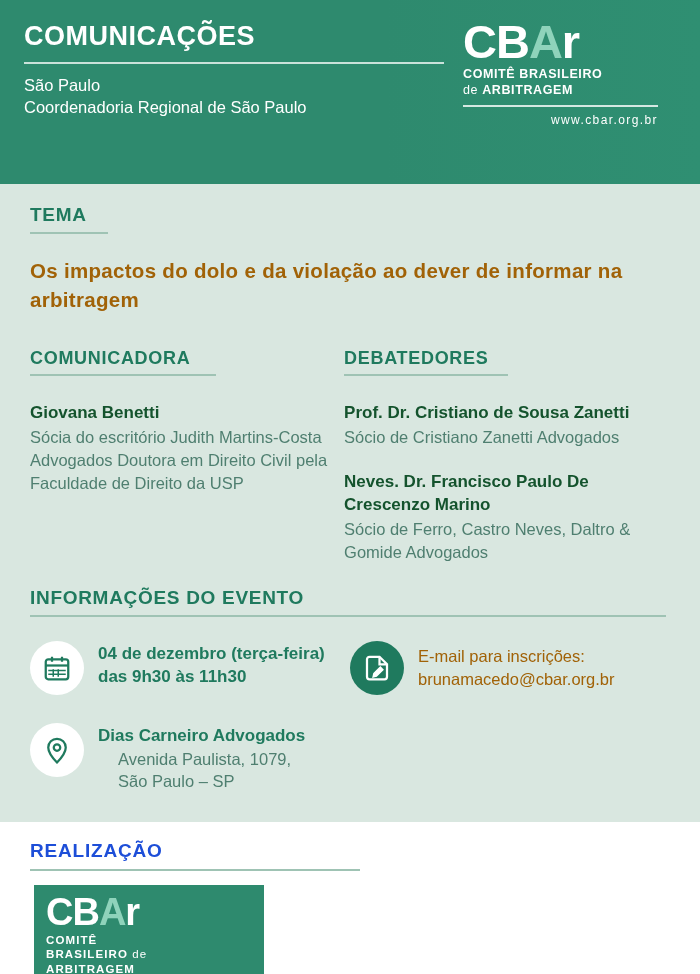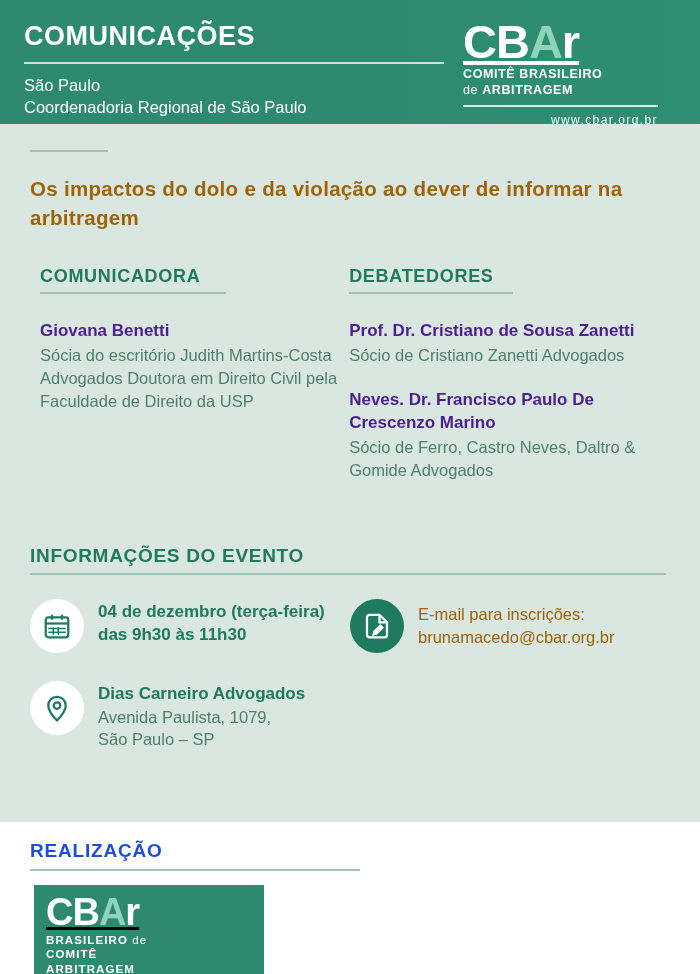--- a/index.html
+++ b/index.html
@@ -11,21 +11,21 @@
   .poster {
     position: relative;
     width: 700px; height: 974px;
     background: #d9e7e0;
     overflow: hidden;
   }
 
   
   .header {
     position: relative;
-    height: 124px;
+    height: 184px;
     background: #2e8b6f;
     background: linear-gradient(90deg,#2e8a6e 0%, #2e8a6e 55%, #2f8f72 100%);
     color: #ffffff;
     padding: 22px 24px 0 24px;
   }
   .header-title {
     font-size: 27px;
     font-weight: bold;
     letter-spacing: 0.5px;
     line-height: 1.1;
@@ -48,21 +48,20 @@
     width: 215px;
     text-align: left;
   }
   .logo-wordmark {
     font-size: 47px;
     font-weight: bold;
     letter-spacing: -1px;
     line-height: 1;
     display: flex;
     align-items: flex-start;
-    text-decoration: underline;
   }
   .logo-wordmark .cb { color: #ffffff; }
   .logo-wordmark .a  { color: #8fd3bb; }
   .logo-wordmark .r  { color: #ffffff; }
   .logo-sub {
     margin-top: 2px;
     font-size: 12.5px;
     font-weight: bold;
     letter-spacing: 0.6px;
     color: #ffffff;
@@ -107,21 +106,21 @@
     font-weight: bold;
     color: #a16207;
     line-height: 1.42;
     letter-spacing: 0.3px;
   }
 
   .cols {
     display: flex;
     margin-top: 34px;
   }
-  .col-left  { width: 318px; margin-left: 10px; }
+  .col-left  { width: 318px; }
   .col-right { width: 330px; }
 
   .col-head {
     font-size: 18px;
     font-weight: bold;
     color: #1f7a5e;
     letter-spacing: 0.7px;
   }
   .col-head-underline {
     height: 2px;
@@ -129,32 +128,32 @@
     margin-top: 5px;
   }
   .uh-1 { width: 186px; }
   .uh-2 { width: 164px; }
 
   .person { margin-top: 26px; }
   .person + .person { margin-top: 22px; }
   .person-name {
     font-size: 17px;
     font-weight: bold;
-    color: #4c1d95;
+    color: #14532d;
     line-height: 1.35;
   }
   .person-desc {
     font-size: 16.5px;
     color: #4f7f70;
     line-height: 1.38;
     margin-top: 1px;
   }
 
   
-  .info-head { margin-top: 64px; }
+  .info-head { margin-top: 24px; }
   .info-grid {
     display: flex;
     margin-top: 24px;
   }
   .info-col { width: 330px; }
   .info-row {
     display: flex;
     align-items: flex-start;
     margin-bottom: 28px;
   }
@@ -173,20 +172,21 @@
   .info-strong {
     font-size: 17px;
     font-weight: bold;
     color: #1f7a5e;
     line-height: 1.32;
   }
   .info-normal {
     font-size: 16.5px;
     color: #4f7f70;
     line-height: 1.34;
+    margin-left: 20px;
   }
   .info-plain {
     font-size: 16.5px;
     color: #a16207;
     line-height: 1.4;
     padding-top: 4px;
   }
 
   
   .footer {
@@ -244,20 +244,21 @@
         <div><span class="light">de </span><span>ARBITRAGEM</span></div>
       </div>
       <div class="logo-underline"></div>
       <div class="logo-url">www.cbar.org.br</div>
     </div>
   </div>
 
   <div class="body">
 
     <div>
+      <div class="section-label">TEMA</div>
       <div class="label-underline u-short"></div>
       <div class="tema-text">Os impactos do dolo e da violação ao dever de informar na arbitragem</div>
     </div>
 
     <div class="cols">
 
       <div class="col-left">
         <div class="col-head">COMUNICADORA</div>
         <div class="col-head-underline uh-1"></div>
         <div class="person">
@@ -344,20 +345,20 @@
   <div class="footer">
     <div class="footer-label">REALIZAÇÃO</div>
     <div class="footer-underline"></div>
     <div class="footer-logo">
       <div class="logo-wordmark">
         <span class="cb">CB</span>
           <span class="a">A</span>
           <span class="r">r</span>
       </div>
       <div class="logo-sub">
+        <div>COMITÊ</div>
         <div><span>BRASILEIRO </span><span class="light">de</span></div>
-        <div>COMITÊ</div>
         <div>ARBITRAGEM</div>
       </div>
     </div>
   </div>
 
 </div>
 
 </body></html>

